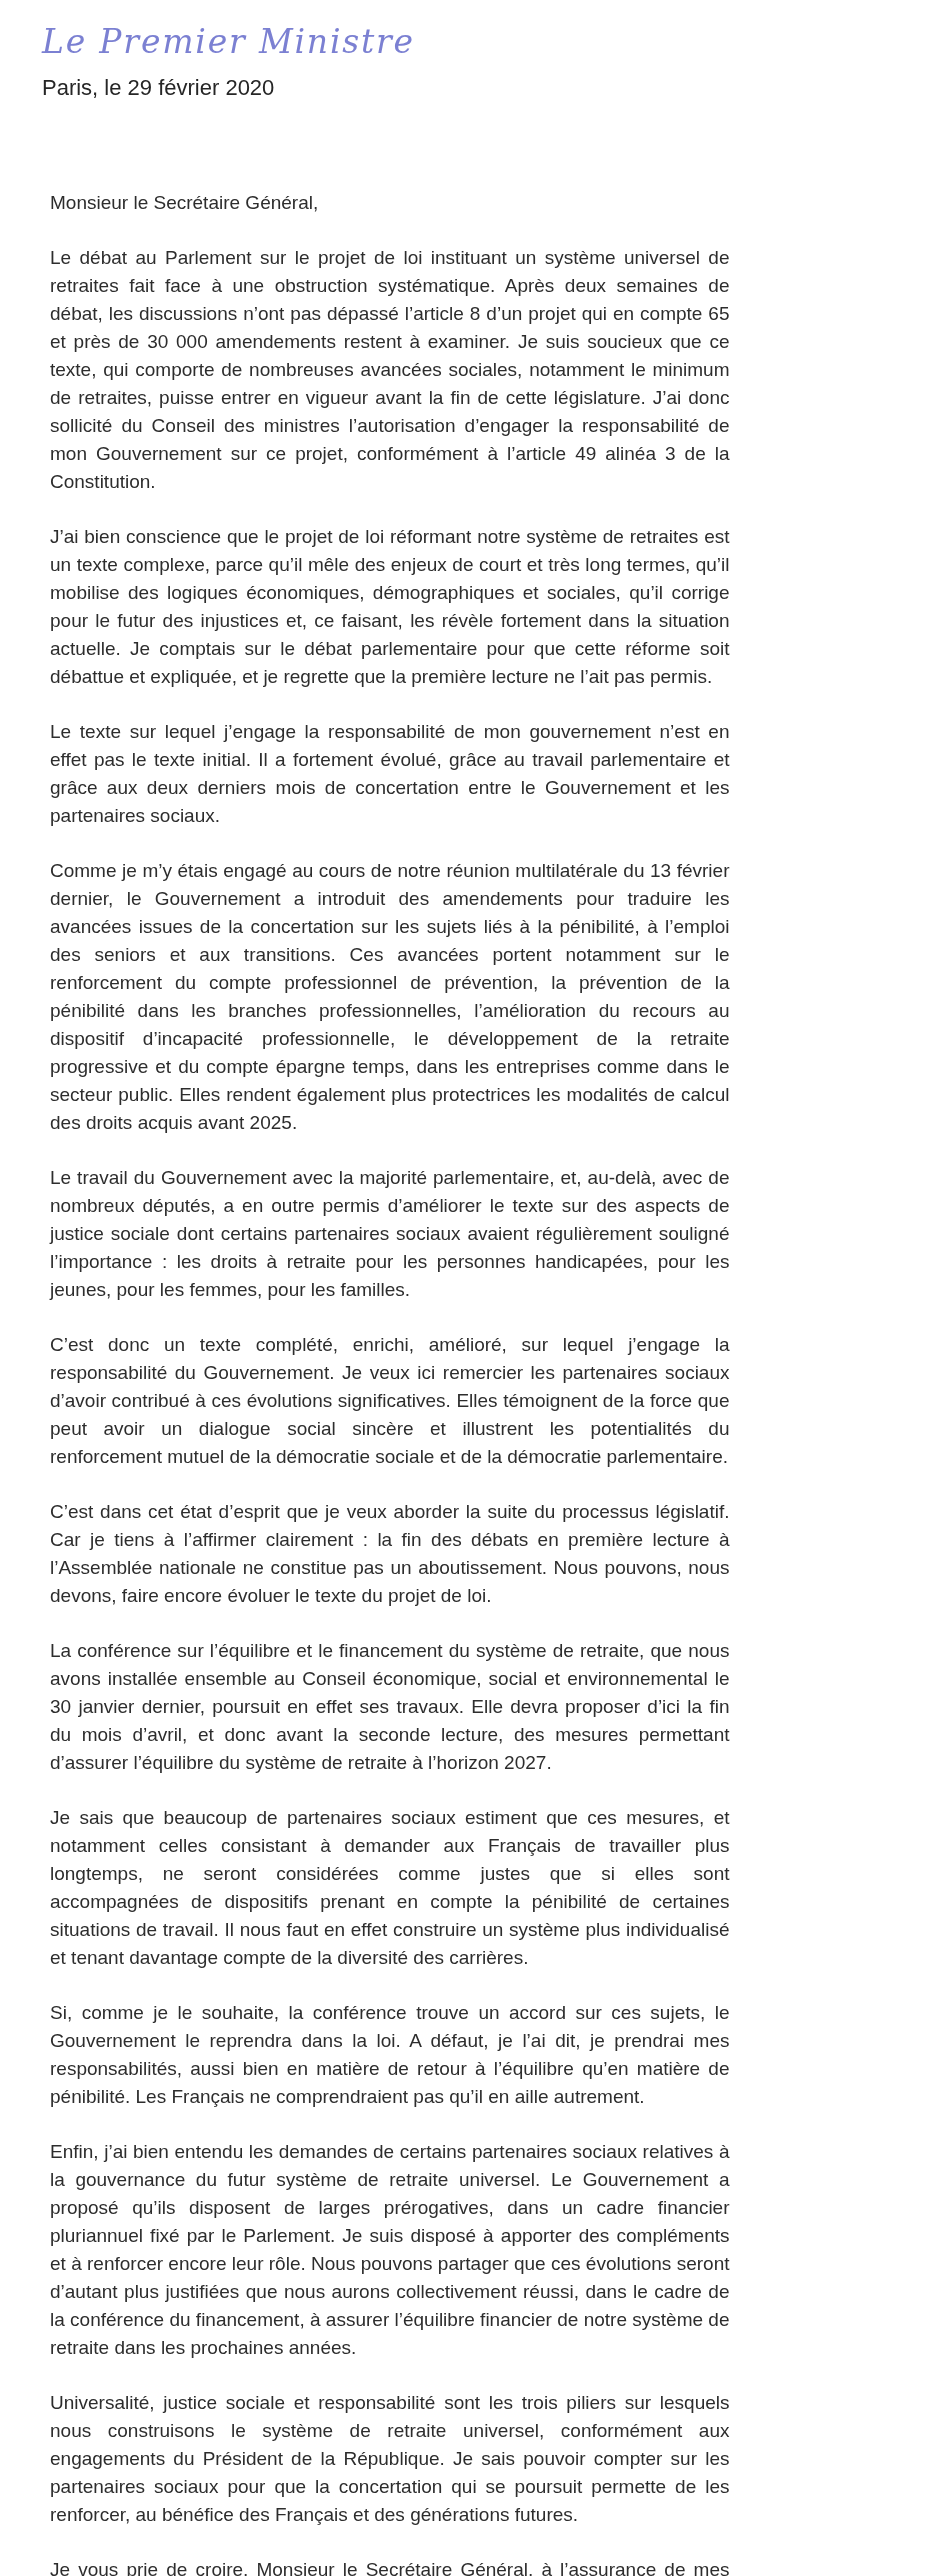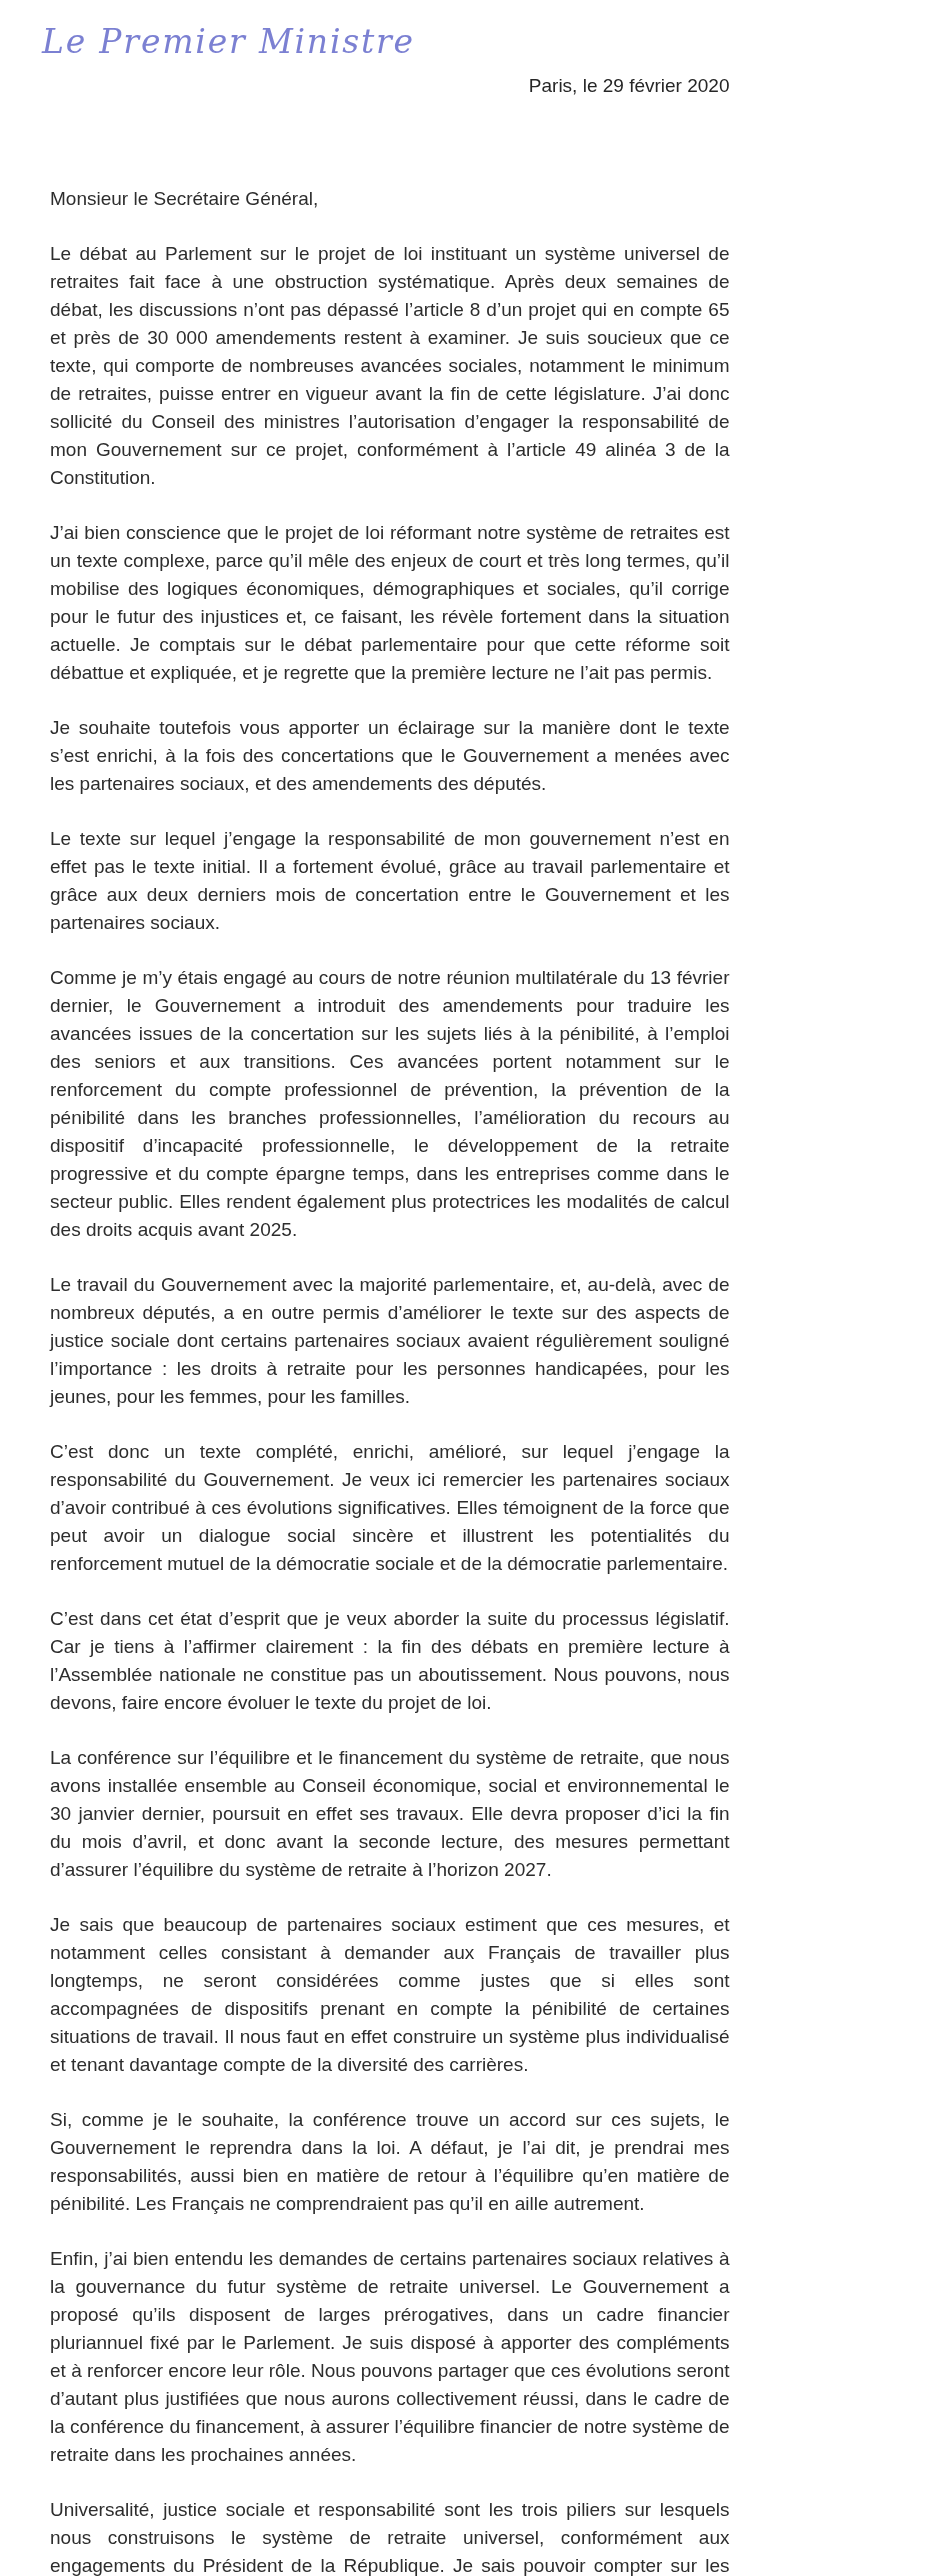--- a/index.html
+++ b/index.html
@@ -9,21 +9,21 @@
   .page {
     position:relative; width:753px; height:2576px; background:#ffffff;
     padding:0 23.5px 0 42px; overflow:hidden; color:var(--ink-text);
   }
   .letterhead {
     padding-top:21.7px; padding-left:-5.4px;
     font-family:"DejaVu Serif","Liberation Serif",serif;
     font-style:italic; font-size:33px; letter-spacing:1.8px;
     color:var(--letterhead);
   }
-  .date-line { text-align:right; margin-top:14.4px; font-size:19px; color:#262626; }
+  .date-line { text-align:left; margin-top:14.4px; font-size:22px; color:#262626; }
   .salutation { margin-top:88px; font-size:19px; }
   .letter-body { margin-top:26px; }
   .para {
     font-size:19px; line-height:28px; text-align:justify;
     margin-bottom:27px; color:var(--ink-text);margin-left:8px;
   }
   .closing { margin-bottom:5.4px; }
   .signature-block {
     display:flex; flex-direction:column; align-items:flex-end;
     margin-top:1.8px;
@@ -41,21 +41,20 @@
 
   <div class="letterhead">Le Premier Ministre</div>
 
   <div class="date-line">Paris, le 29 février 2020</div>
 
   <div class="salutation para">Monsieur le Secrétaire Général,</div>
 
   <div class="letter-body">
       <p class="para">Le débat au Parlement sur le projet de loi instituant un système universel de retraites fait face à une obstruction systématique. Après deux semaines de débat, les discussions n’ont pas dépassé l’article 8 d’un projet qui en compte 65 et près de 30 000 amendements restent à examiner. Je suis soucieux que ce texte, qui comporte de nombreuses avancées sociales, notamment le minimum de retraites, puisse entrer en vigueur avant la fin de cette législature. J’ai donc sollicité du Conseil des ministres l’autorisation d’engager la responsabilité de mon Gouvernement sur ce projet, conformément à l’article 49 alinéa 3 de la Constitution.</p>
       <p class="para">J’ai bien conscience que le projet de loi réformant notre système de retraites est un texte complexe, parce qu’il mêle des enjeux de court et très long termes, qu’il mobilise des logiques économiques, démographiques et sociales, qu’il corrige pour le futur des injustices et, ce faisant, les révèle fortement dans la situation actuelle. Je comptais sur le débat parlementaire pour que cette réforme soit débattue et expliquée, et je regrette que la première lecture ne l’ait pas permis.</p>
-      <p class="para">Je souhaite toutefois vous apporter un éclairage sur la manière dont le texte s’est enrichi, à la fois des concertations que le Gouvernement a menées avec les partenaires sociaux, et des amendements des députés.</p>
       <p class="para">Le texte sur lequel j’engage la responsabilité de mon gouvernement n’est en effet pas le texte initial. Il a fortement évolué, grâce au travail parlementaire et grâce aux deux derniers mois de concertation entre le Gouvernement et les partenaires sociaux.</p>
       <p class="para">Comme je m’y étais engagé au cours de notre réunion multilatérale du 13 février dernier, le Gouvernement a introduit des amendements pour traduire les avancées issues de la concertation sur les sujets liés à la pénibilité, à l’emploi des seniors et aux transitions. Ces avancées portent notamment sur le renforcement du compte professionnel de prévention, la prévention de la pénibilité dans les branches professionnelles, l’amélioration du recours au dispositif d’incapacité professionnelle, le développement de la retraite progressive et du compte épargne temps, dans les entreprises comme dans le secteur public. Elles rendent également plus protectrices les modalités de calcul des droits acquis avant 2025.</p>
       <p class="para">Le travail du Gouvernement avec la majorité parlementaire, et, au-delà, avec de nombreux députés, a en outre permis d’améliorer le texte sur des aspects de justice sociale dont certains partenaires sociaux avaient régulièrement souligné l’importance : les droits à retraite pour les personnes handicapées, pour les jeunes, pour les femmes, pour les familles.</p>
       <p class="para">C’est donc un texte complété, enrichi, amélioré, sur lequel j’engage la responsabilité du Gouvernement. Je veux ici remercier les partenaires sociaux d’avoir contribué à ces évolutions significatives. Elles témoignent de la force que peut avoir un dialogue social sincère et illustrent les potentialités du renforcement mutuel de la démocratie sociale et de la démocratie parlementaire.</p>
       <p class="para">C’est dans cet état d’esprit que je veux aborder la suite du processus législatif. Car je tiens à l’affirmer clairement : la fin des débats en première lecture à l’Assemblée nationale ne constitue pas un aboutissement. Nous pouvons, nous devons, faire encore évoluer le texte du projet de loi.</p>
       <p class="para">La conférence sur l’équilibre et le financement du système de retraite, que nous avons installée ensemble au Conseil économique, social et environnemental le 30 janvier dernier, poursuit en effet ses travaux. Elle devra proposer d’ici la fin du mois d’avril, et donc avant la seconde lecture, des mesures permettant d’assurer l’équilibre du système de retraite à l’horizon 2027.</p>
       <p class="para">Je sais que beaucoup de partenaires sociaux estiment que ces mesures, et notamment celles consistant à demander aux Français de travailler plus longtemps, ne seront considérées comme justes que si elles sont accompagnées de dispositifs prenant en compte la pénibilité de certaines situations de travail. Il nous faut en effet construire un système plus individualisé et tenant davantage compte de la diversité des carrières.</p>
       <p class="para">Si, comme je le souhaite, la conférence trouve un accord sur ces sujets, le Gouvernement le reprendra dans la loi. A défaut, je l’ai dit, je prendrai mes responsabilités, aussi bien en matière de retour à l’équilibre qu’en matière de pénibilité. Les Français ne comprendraient pas qu’il en aille autrement.</p>
       <p class="para">Enfin, j’ai bien entendu les demandes de certains partenaires sociaux relatives à la gouvernance du futur système de retraite universel. Le Gouvernement a proposé qu’ils disposent de larges prérogatives, dans un cadre financier pluriannuel fixé par le Parlement. Je suis disposé à apporter des compléments et à renforcer encore leur rôle. Nous pouvons partager que ces évolutions seront d’autant plus justifiées que nous aurons collectivement réussi, dans le cadre de la conférence du financement, à assurer l’équilibre financier de notre système de retraite dans les prochaines années.</p>
       <p class="para">Universalité, justice sociale et responsabilité sont les trois piliers sur lesquels nous construisons le système de retraite universel, conformément aux engagements du Président de la République. Je sais pouvoir compter sur les partenaires sociaux pour que la concertation qui se poursuit permette de les renforcer, au bénéfice des Français et des générations futures.</p>

